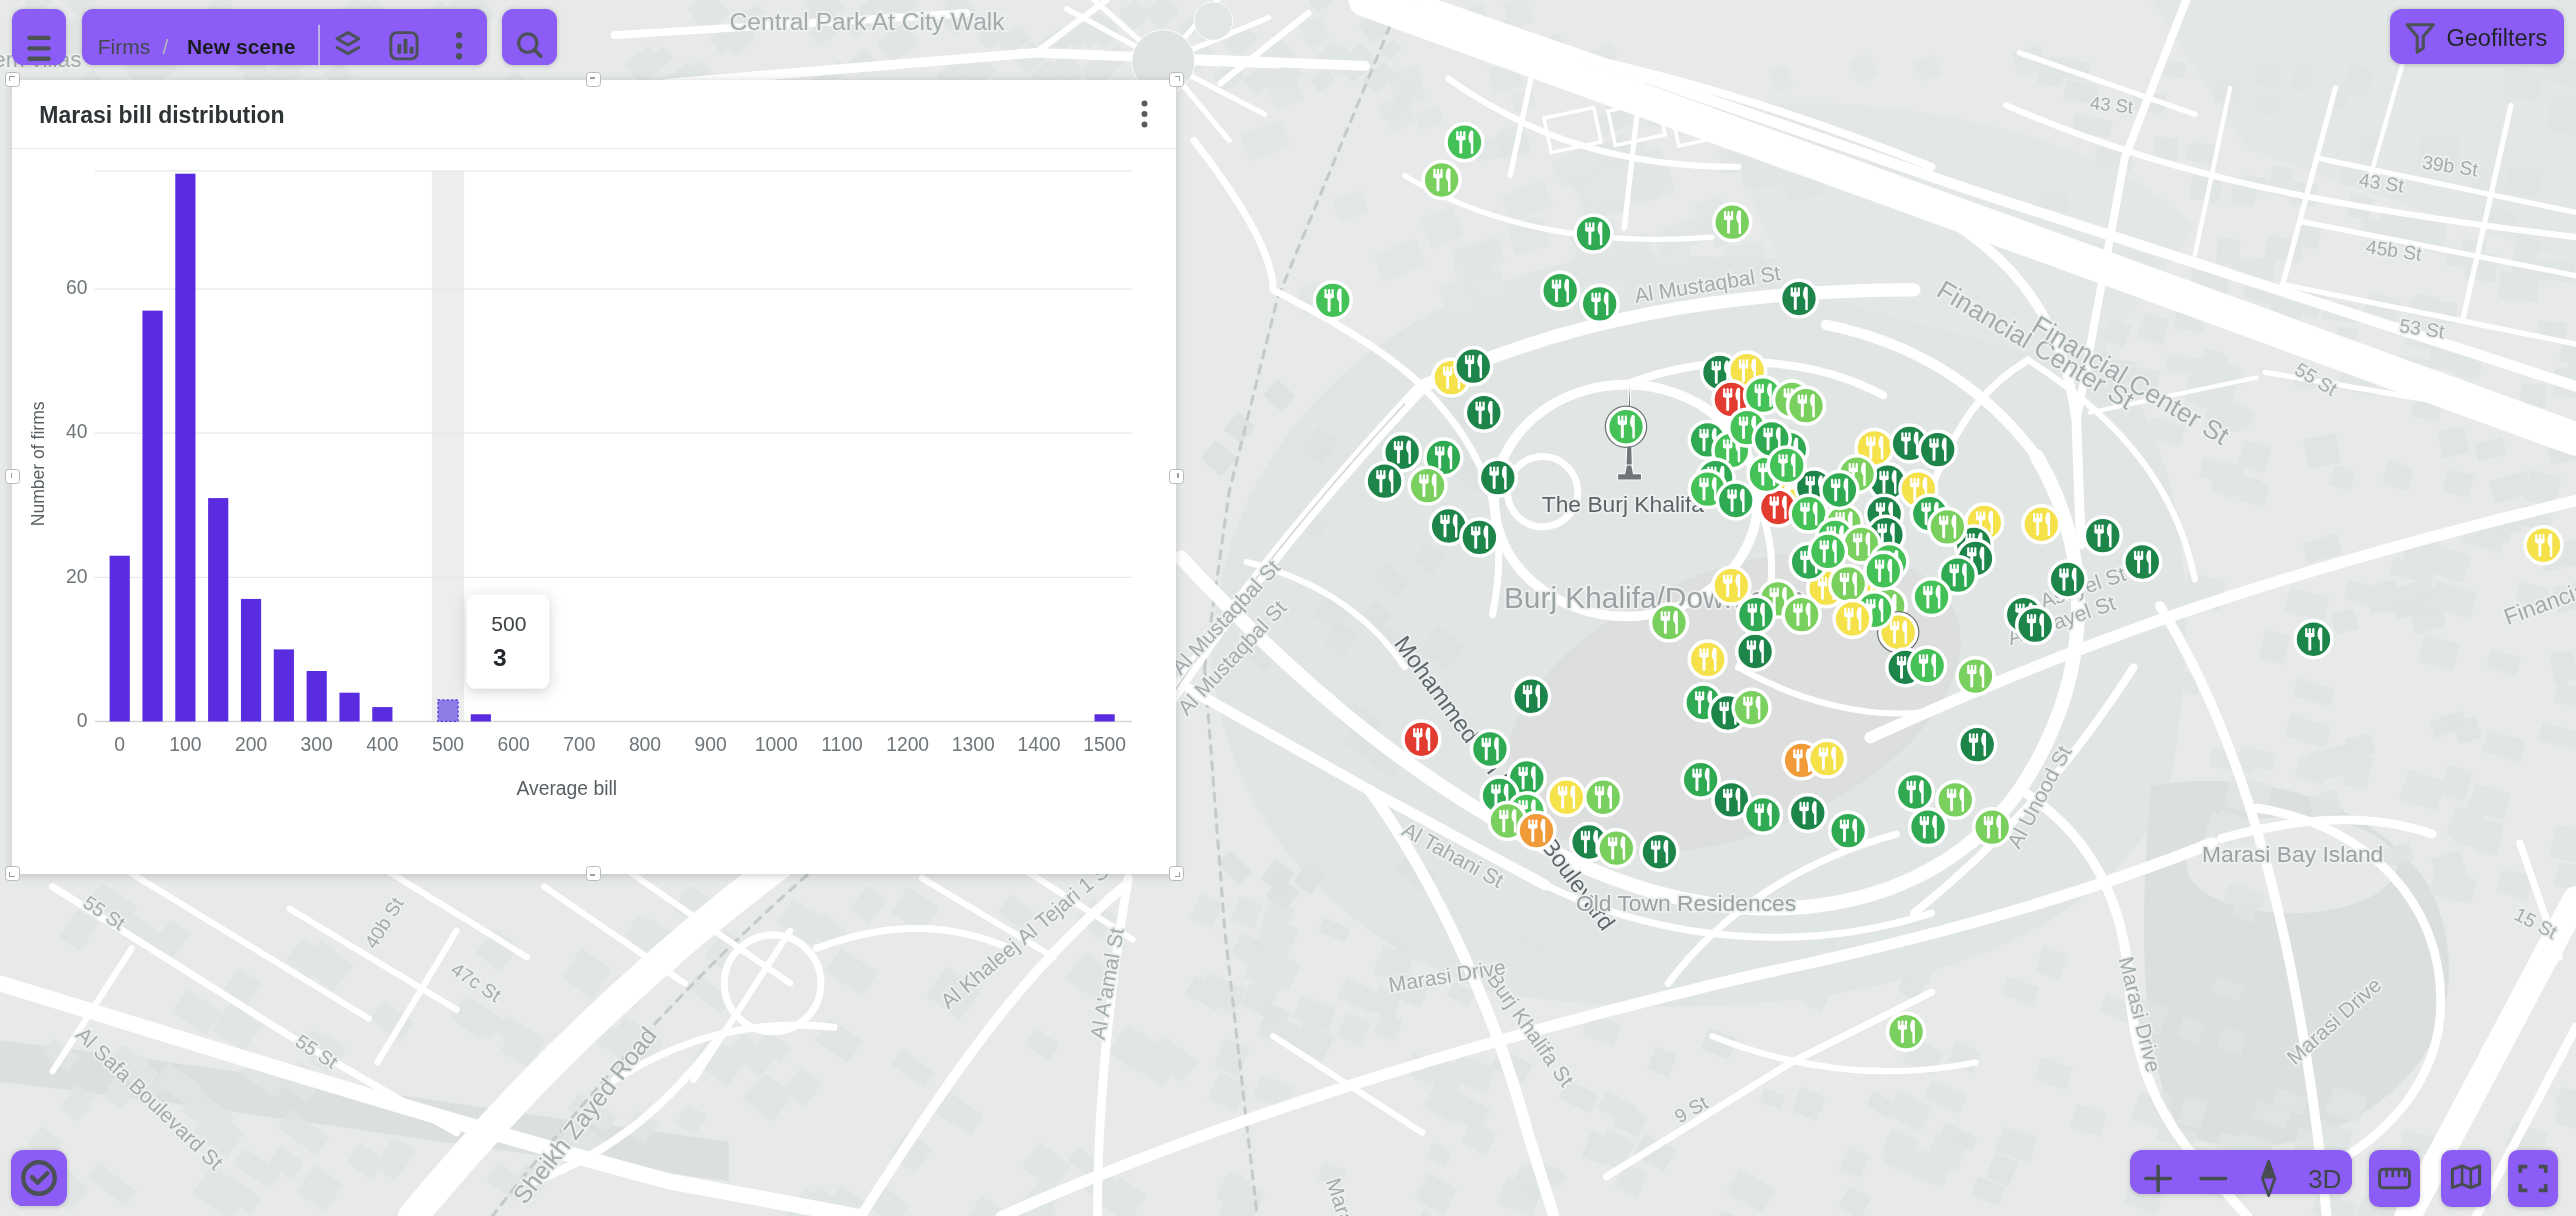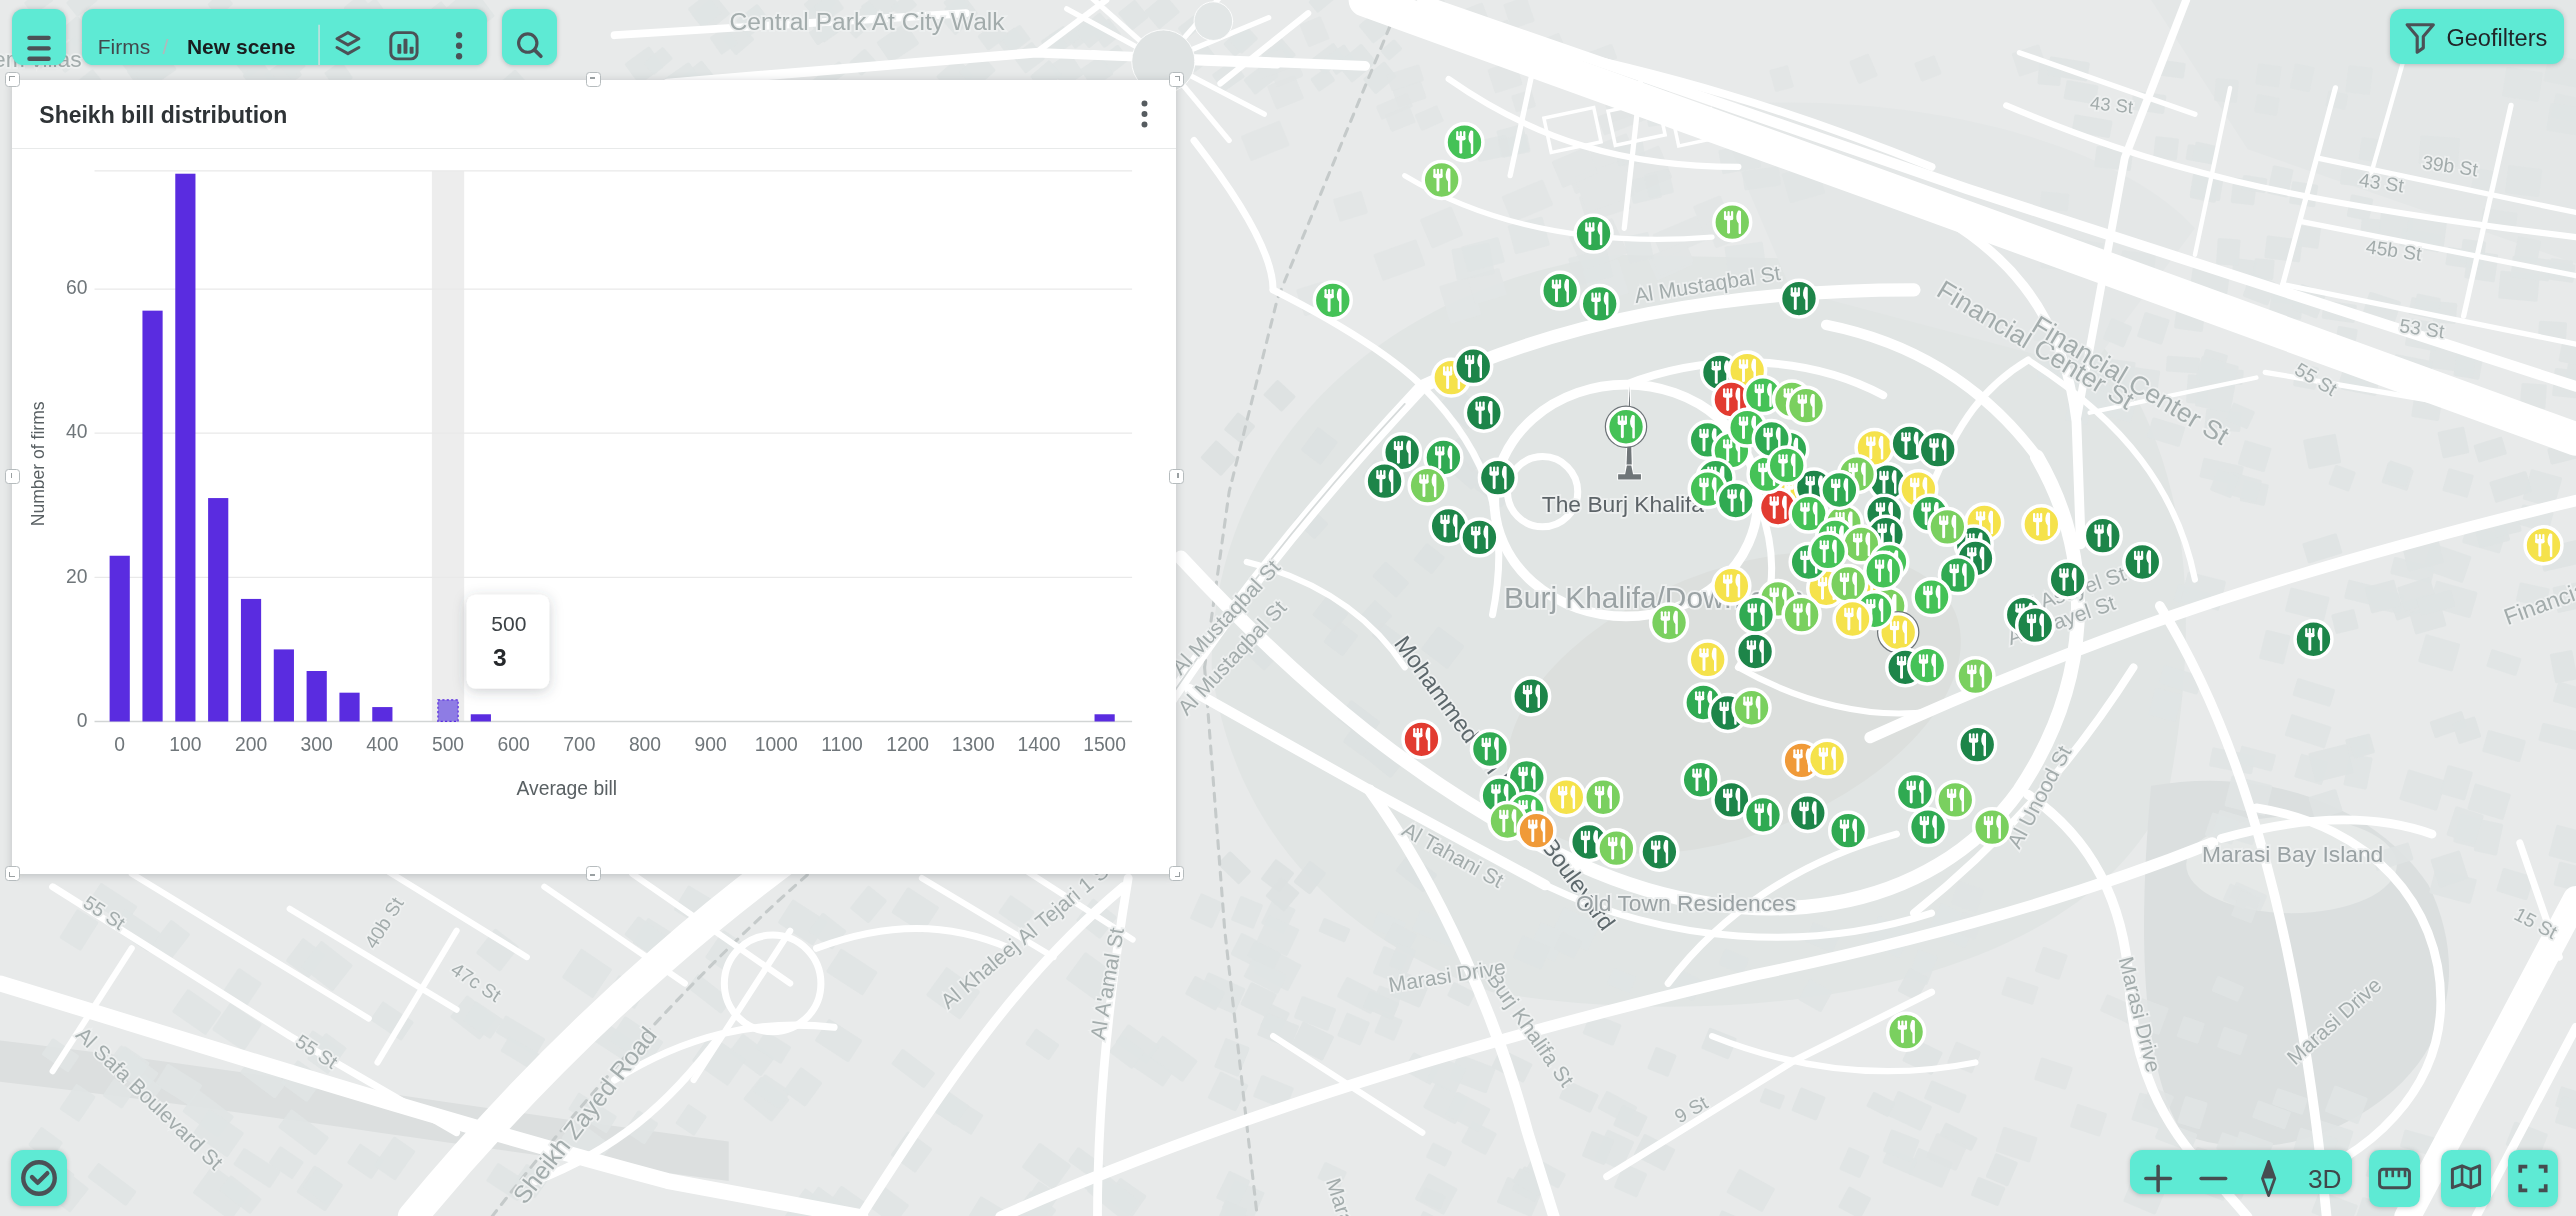--- a/index.html
+++ b/index.html
@@ -1,16 +1,16 @@
 <!DOCTYPE html>
 <html style="font-size:14px"><head><meta charset="utf-8"><style>
 html,body{margin:0;padding:0;width:2576px;height:1217px;overflow:hidden;background:#e8eaea;
  font-family:"Liberation Sans",sans-serif;-webkit-font-smoothing:antialiased}
 .abs{position:absolute}
-.btn{position:absolute;background:#5eead4;border-radius:11.4px;box-shadow:0 0.9px 4.4px rgba(50,55,60,.25)}
+.btn{position:absolute;background:#8b5cf6;border-radius:11.4px;box-shadow:0 0.9px 4.4px rgba(50,55,60,.25)}
 .lbl{fill:#a3acac;paint-order:stroke;stroke:#eef0f0;stroke-width:4px;font-family:"Liberation Sans",sans-serif}
 .lb2{fill:#9aa2a4;paint-order:stroke;stroke:#eef0f0;stroke-width:4px;font-family:"Liberation Sans",sans-serif}
 .hnd{position:absolute;width:15px;height:15px;background:#fff;border:1.3px solid #b6bcbe;border-radius:3.5px;box-sizing:border-box;z-index:30}
 </style></head>
 <body>
 <svg class="abs" width="2576" height="1217" viewBox="0 0 2934 1386" style="left:0;top:0">
 <defs>
 <symbol id="fk" viewBox="0 0 24 24">
   <g fill="#fff">
    <rect x="4.9" y="2.4" width="1.9" height="7.6" rx="0.9"></rect>
@@ -1244,21 +1244,21 @@
     </g>
 <g>
       <circle cx="2000" cy="700" r="21" fill="#30aa52" stroke="#fff" stroke-width="4"></circle>
       <use href="#fk" x="1984" y="684" width="32" height="32"></use>
     </g>
 </svg>
 
 <div class="abs" style="left:12.3px;top:80px;width:1164px;height:794px;background:#fff;border-radius:5.3px;
  box-shadow:0 1.8px 8.8px rgba(40,45,50,.22);z-index:20">
   <div style="position:absolute;left:0;top:0;right:0;height:68px;border-bottom:0.9px solid #e8eaea">
-    <div style="position:absolute;left:27px;top:22px;font-size:23px;font-weight:700;color:#2e3336">Sheikh bill distribution</div>
+    <div style="position:absolute;left:27px;top:22px;font-size:23px;font-weight:700;color:#2e3336">Marasi bill distribution</div>
     <svg style="position:absolute;right:28px;top:20px" width="7" height="28" viewBox="0 0 8 32">
       <circle cx="4" cy="4" r="3.4" fill="#565c60"></circle>
         <circle cx="4" cy="16" r="3.4" fill="#565c60"></circle>
         <circle cx="4" cy="28" r="3.4" fill="#565c60"></circle>
     </svg>
   </div>
   <svg style="position:absolute;left:0;top:0" width="1164" height="794" viewBox="0 0 1326 904">
     <defs>
         <filter id="tsh" x="-40%" y="-40%" width="180%" height="180%">
           <feDropShadow dx="0" dy="3" stdDeviation="7" flood-color="#41474b" flood-opacity="0.26"></feDropShadow>

